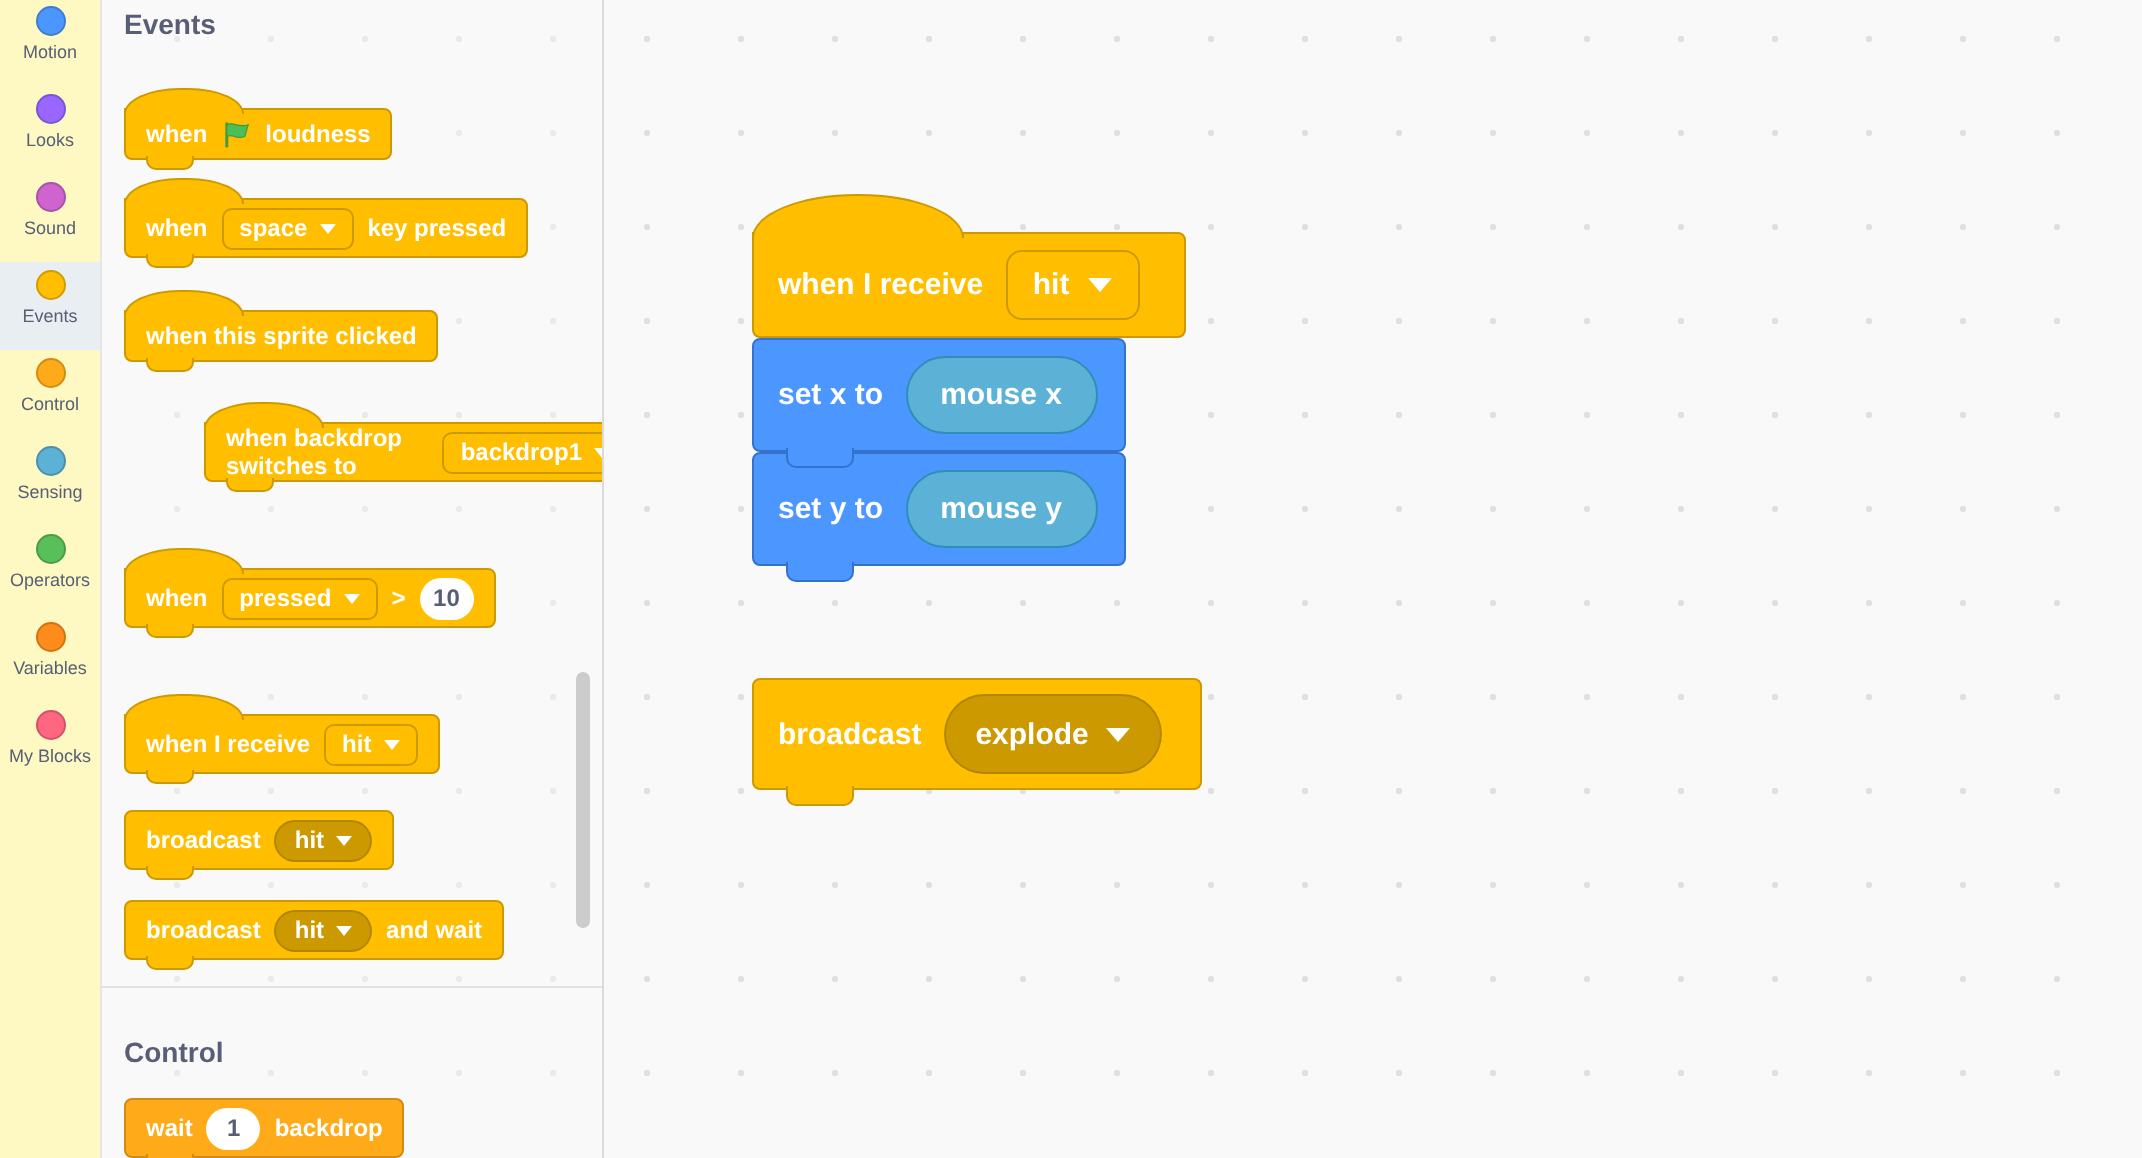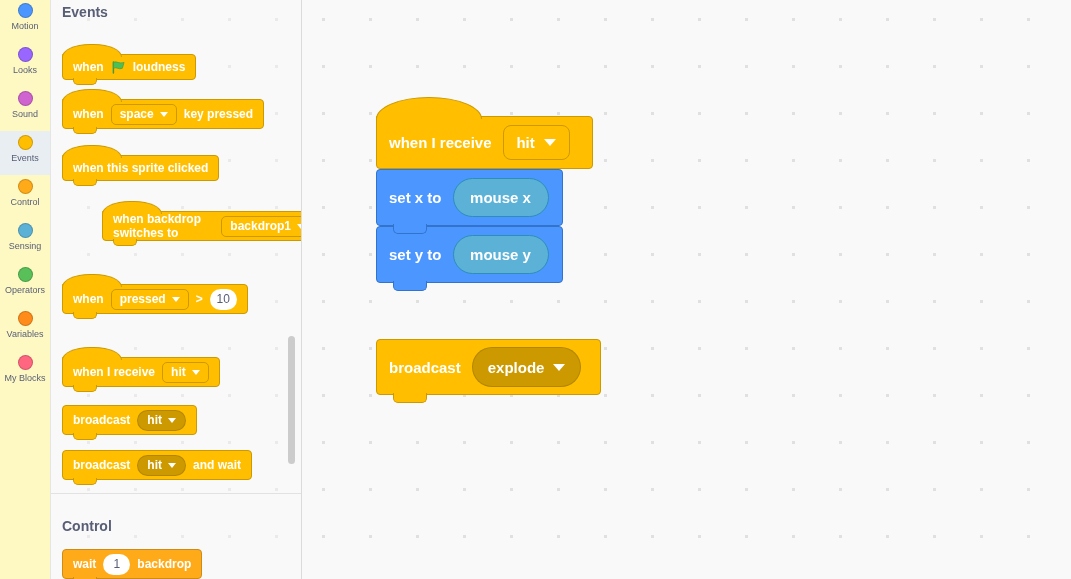--- a/index.html
+++ b/index.html
@@ -65,21 +65,21 @@
   .dd-rect { display:flex; align-items:center; justify-content:center; gap:6px;
              background:var(--bg); border:1px solid var(--bd); cursor:pointer; }
   .palette .dd-rect { height:21px; border-radius:5px; padding:0 8px; }
   .canvas  .dd-rect { height:35px; min-width:67px; border-radius:8px; padding:0 10px; gap:9px; }
   .dd-oval { display:flex; align-items:center; justify-content:center; gap:6px;
              background:var(--dk); border:1px solid rgba(0,0,0,0.12); border-radius:999px;
              cursor:pointer; }
   .palette .dd-oval { height:21px; padding:0 9px; }
   .canvas  .dd-oval { height:40px; padding:12px 15px; gap:9px; }
   .numoval { display:flex; align-items:center; justify-content:center; background:#fff;
-             color:#575E75; border-radius:999px; font-weight:400; }
+             color:#575E75; border-radius:999px; font-weight:700; }
   .palette .numoval { height:21px; min-width:27px; font-size:12px; padding:0 6px; }
   .reporter { display:flex; align-items:center; justify-content:center;
               background:#5CB1D6; border:1px solid #2E8EB8; border-radius:999px;
               height:39px; min-width:96px; padding:0 14px; cursor:grab; }
 
   .arr { width:0; height:0; border-left:4px solid transparent; border-right:4px solid transparent;
          border-top:5px solid #fff; }
   .canvas .arr { border-left-width:6px; border-right-width:6px; border-top-width:7px; }
 
   .flag-svg { display:block; }

